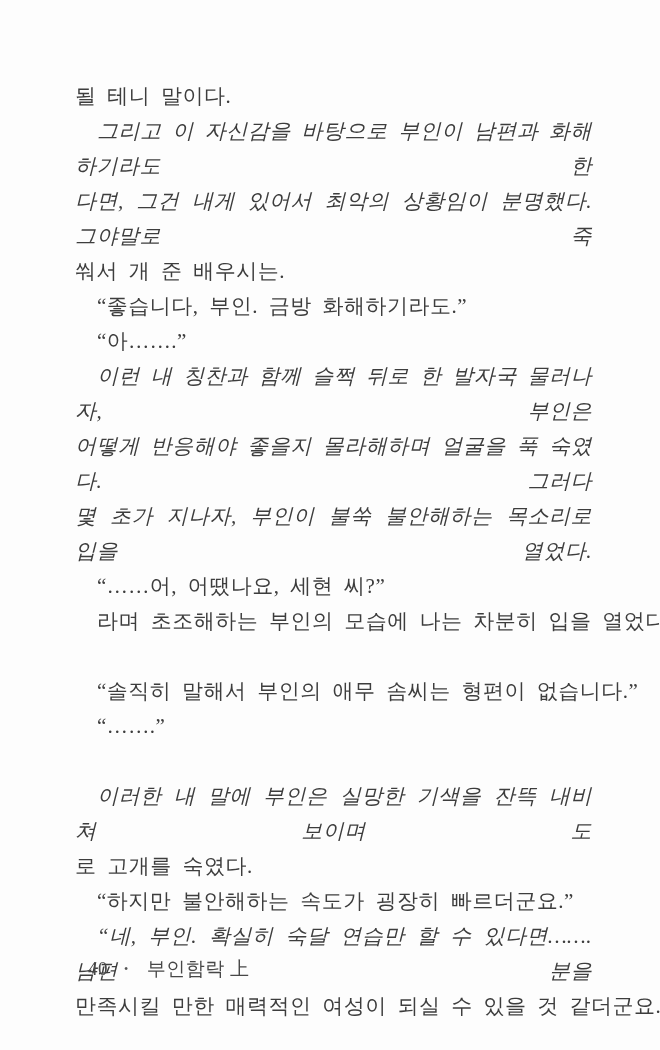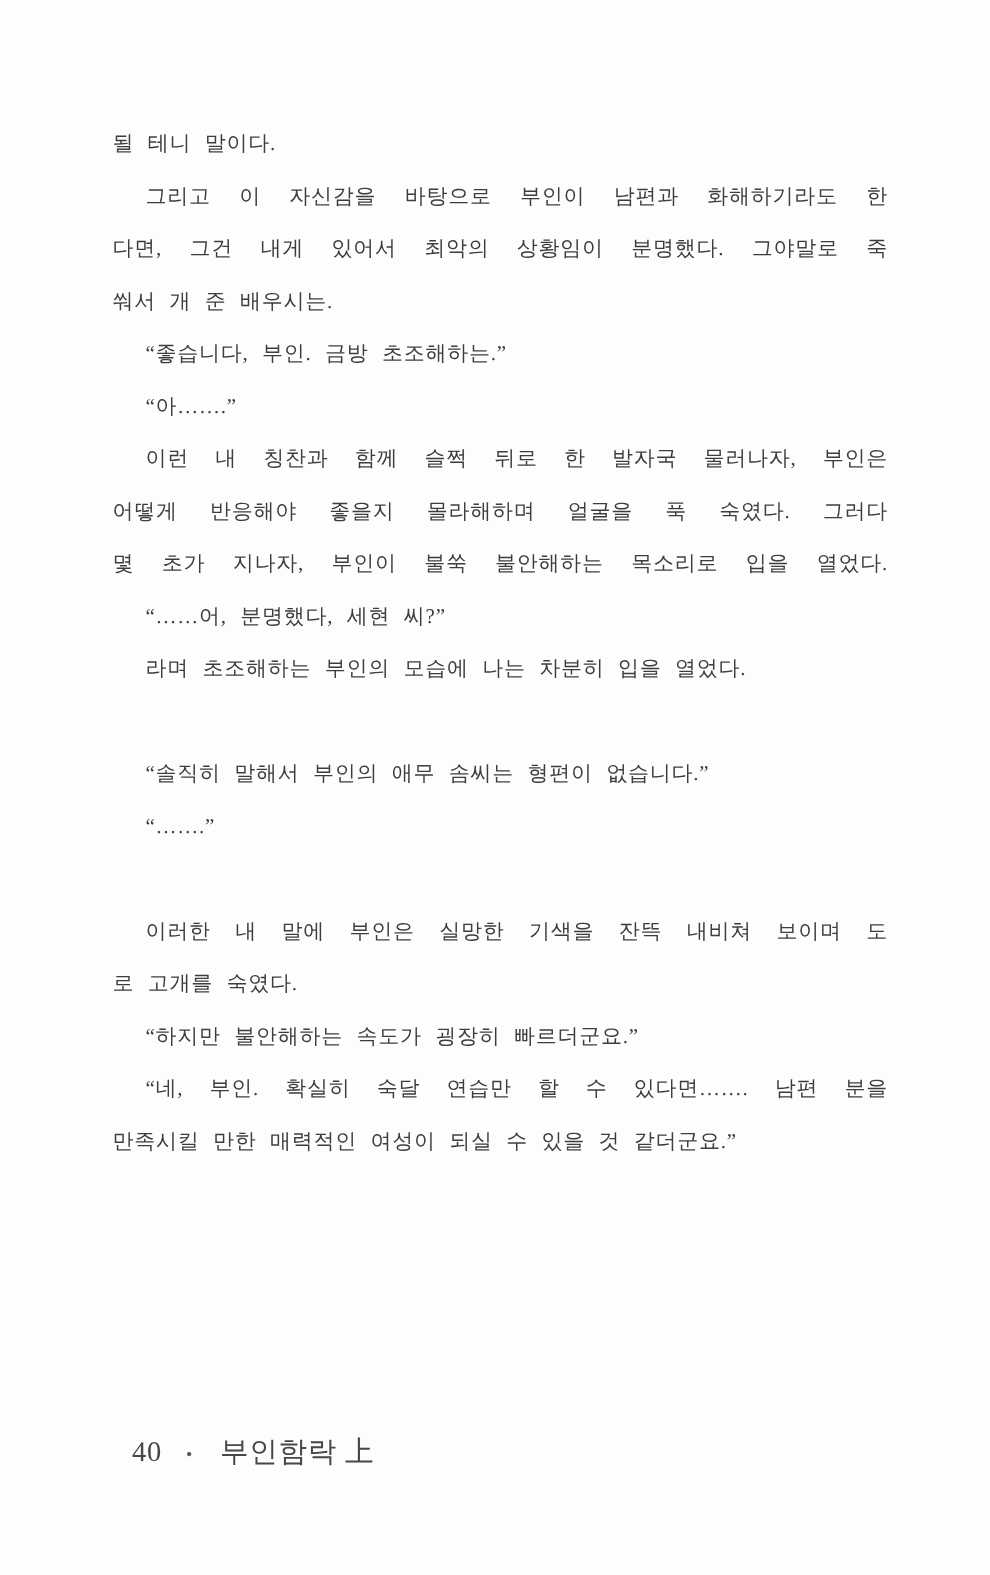--- a/index.html
+++ b/index.html
@@ -22,32 +22,33 @@
   }
   .text-block {
     position: absolute;
     top: 79px;
     left: 75px;
     width: 517px;
   }
   .line {
     margin: 0;
     padding: 0;
-    font-size: 14px;
+    font-size: 21px;
     line-height: 35px;
     color: #3d3d3d;
     letter-spacing: 0.5px;
     word-spacing: 5px;
     white-space: nowrap;
     text-align: left;
   }
   .line.fill {
     white-space: normal;
     text-align: justify;
     text-align-last: justify;
+    font-style: italic;
   }
   .line.indent {
     padding-left: 22px;
   }
   .line.fill.indent {
     padding-left: 0;
     text-indent: 22px;
   }
   .line.gap-before {
     margin-top: 35px;
@@ -74,26 +75,26 @@
 </style>
 </head>
 <body>
 
 <div class="page">
   <div class="text-block">
     <p class="line">될 테니 말이다.</p>
     <p class="line fill indent">그리고 이 자신감을 바탕으로 부인이 남편과 화해하기라도 한</p>
     <p class="line fill">다면, 그건 내게 있어서 최악의 상황임이 분명했다. 그야말로 죽</p>
     <p class="line">쒀서 개 준 배우시는.</p>
-    <p class="line indent">“좋습니다, 부인. 금방 초조해하는.”</p>
+    <p class="line indent">“좋습니다, 부인. 금방 화해하기라도.”</p>
     <p class="line indent">“아…….”</p>
     <p class="line fill indent">이런 내 칭찬과 함께 슬쩍 뒤로 한 발자국 물러나자, 부인은</p>
     <p class="line fill">어떻게 반응해야 좋을지 몰라해하며 얼굴을 푹 숙였다. 그러다</p>
     <p class="line fill">몇 초가 지나자, 부인이 불쑥 불안해하는 목소리로 입을 열었다.</p>
-    <p class="line indent">“……어, 분명했다, 세현 씨?”</p>
+    <p class="line indent">“……어, 어땠나요, 세현 씨?”</p>
     <p class="line indent">라며 초조해하는 부인의 모습에 나는 차분히 입을 열었다.</p>
     <p class="line indent gap-before">“솔직히 말해서 부인의 애무 솜씨는 형편이 없습니다.”</p>
     <p class="line indent">“…….”</p>
     <p class="line fill indent gap-before">이러한 내 말에 부인은 실망한 기색을 잔뜩 내비쳐 보이며 도</p>
     <p class="line">로 고개를 숙였다.</p>
     <p class="line indent">“하지만 불안해하는 속도가 굉장히 빠르더군요.”</p>
     <p class="line fill indent">“네, 부인. 확실히 숙달 연습만 할 수 있다면……. 남편 분을</p>
     <p class="line">만족시킬 만한 매력적인 여성이 되실 수 있을 것 같더군요.”</p>
 
   </div>

